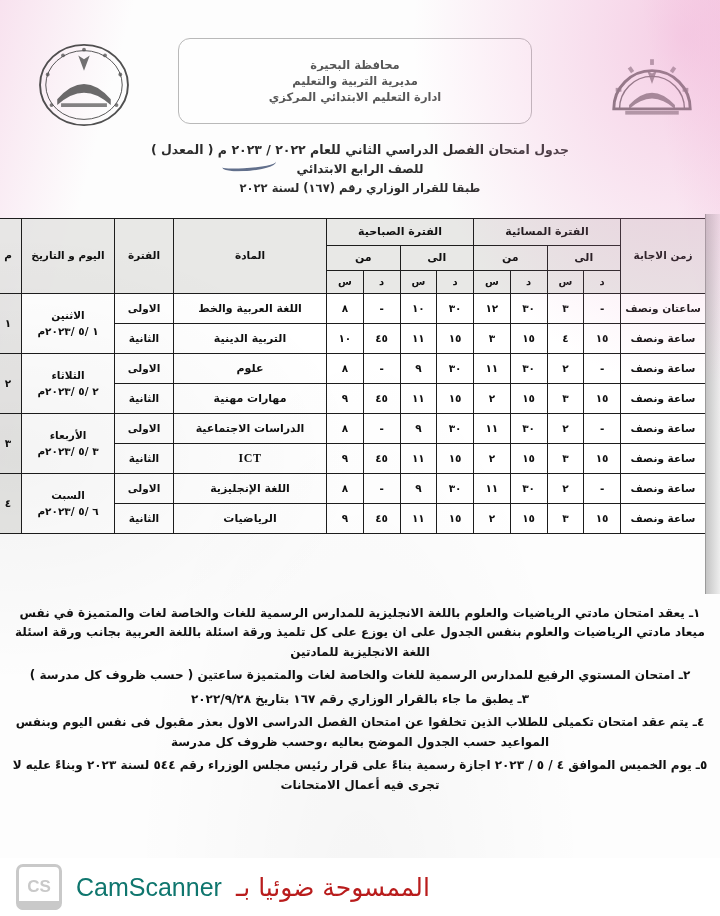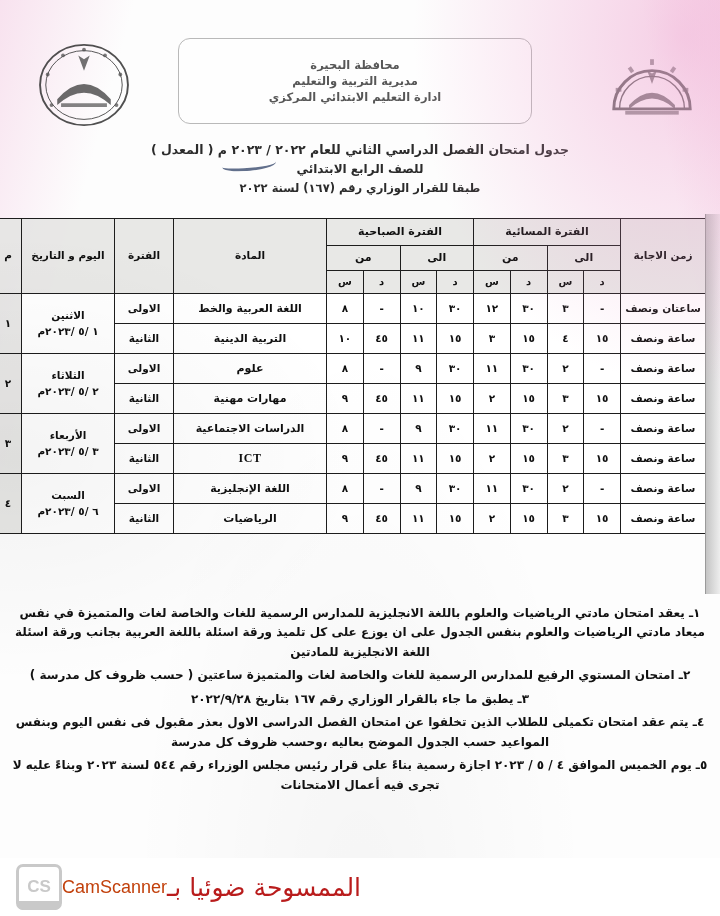--- a/index.html
+++ b/index.html
@@ -116,35 +116,35 @@
   }
   .note{
     font-size:12px;font-weight:700;color:#111;
     line-height:1.62;margin-bottom:4px;
     text-align:center;
   }
 
   
   .footer{
     position:absolute;left:0;right:0;bottom:0;height:58px;
-    background:#ffffff;display:flex;align-items:center;
+    background:#ffffff;display:flex;align-items:center;gap:14px;
     padding-left:16px;direction:ltr;
   }
   .cs-badge{
     width:40px;height:40px;border:3px solid #c9c9c9;border-radius:7px;
     display:flex;align-items:center;justify-content:center;
     font-size:17px;font-weight:700;color:#c9c9c9;
     font-family:"Liberation Sans",sans-serif;position:relative;
   }
   .cs-badge::after{
     content:"";position:absolute;left:-1px;right:-1px;bottom:-3px;height:9px;
     background:#c9c9c9;border-radius:0 0 5px 5px;
   }
   .cs-text{
-    font-size:18px;color:#c2410c;font-weight:400;
+    font-size:25px;color:#0f766e;font-weight:400;
     font-family:"Liberation Sans",sans-serif;
   }
   .cs-ar{
     font-size:25px;color:#b91c1c;direction:rtl;
     font-family:"DejaVu Sans",sans-serif;
   }
 </style>
 </head>
 <body>
 

